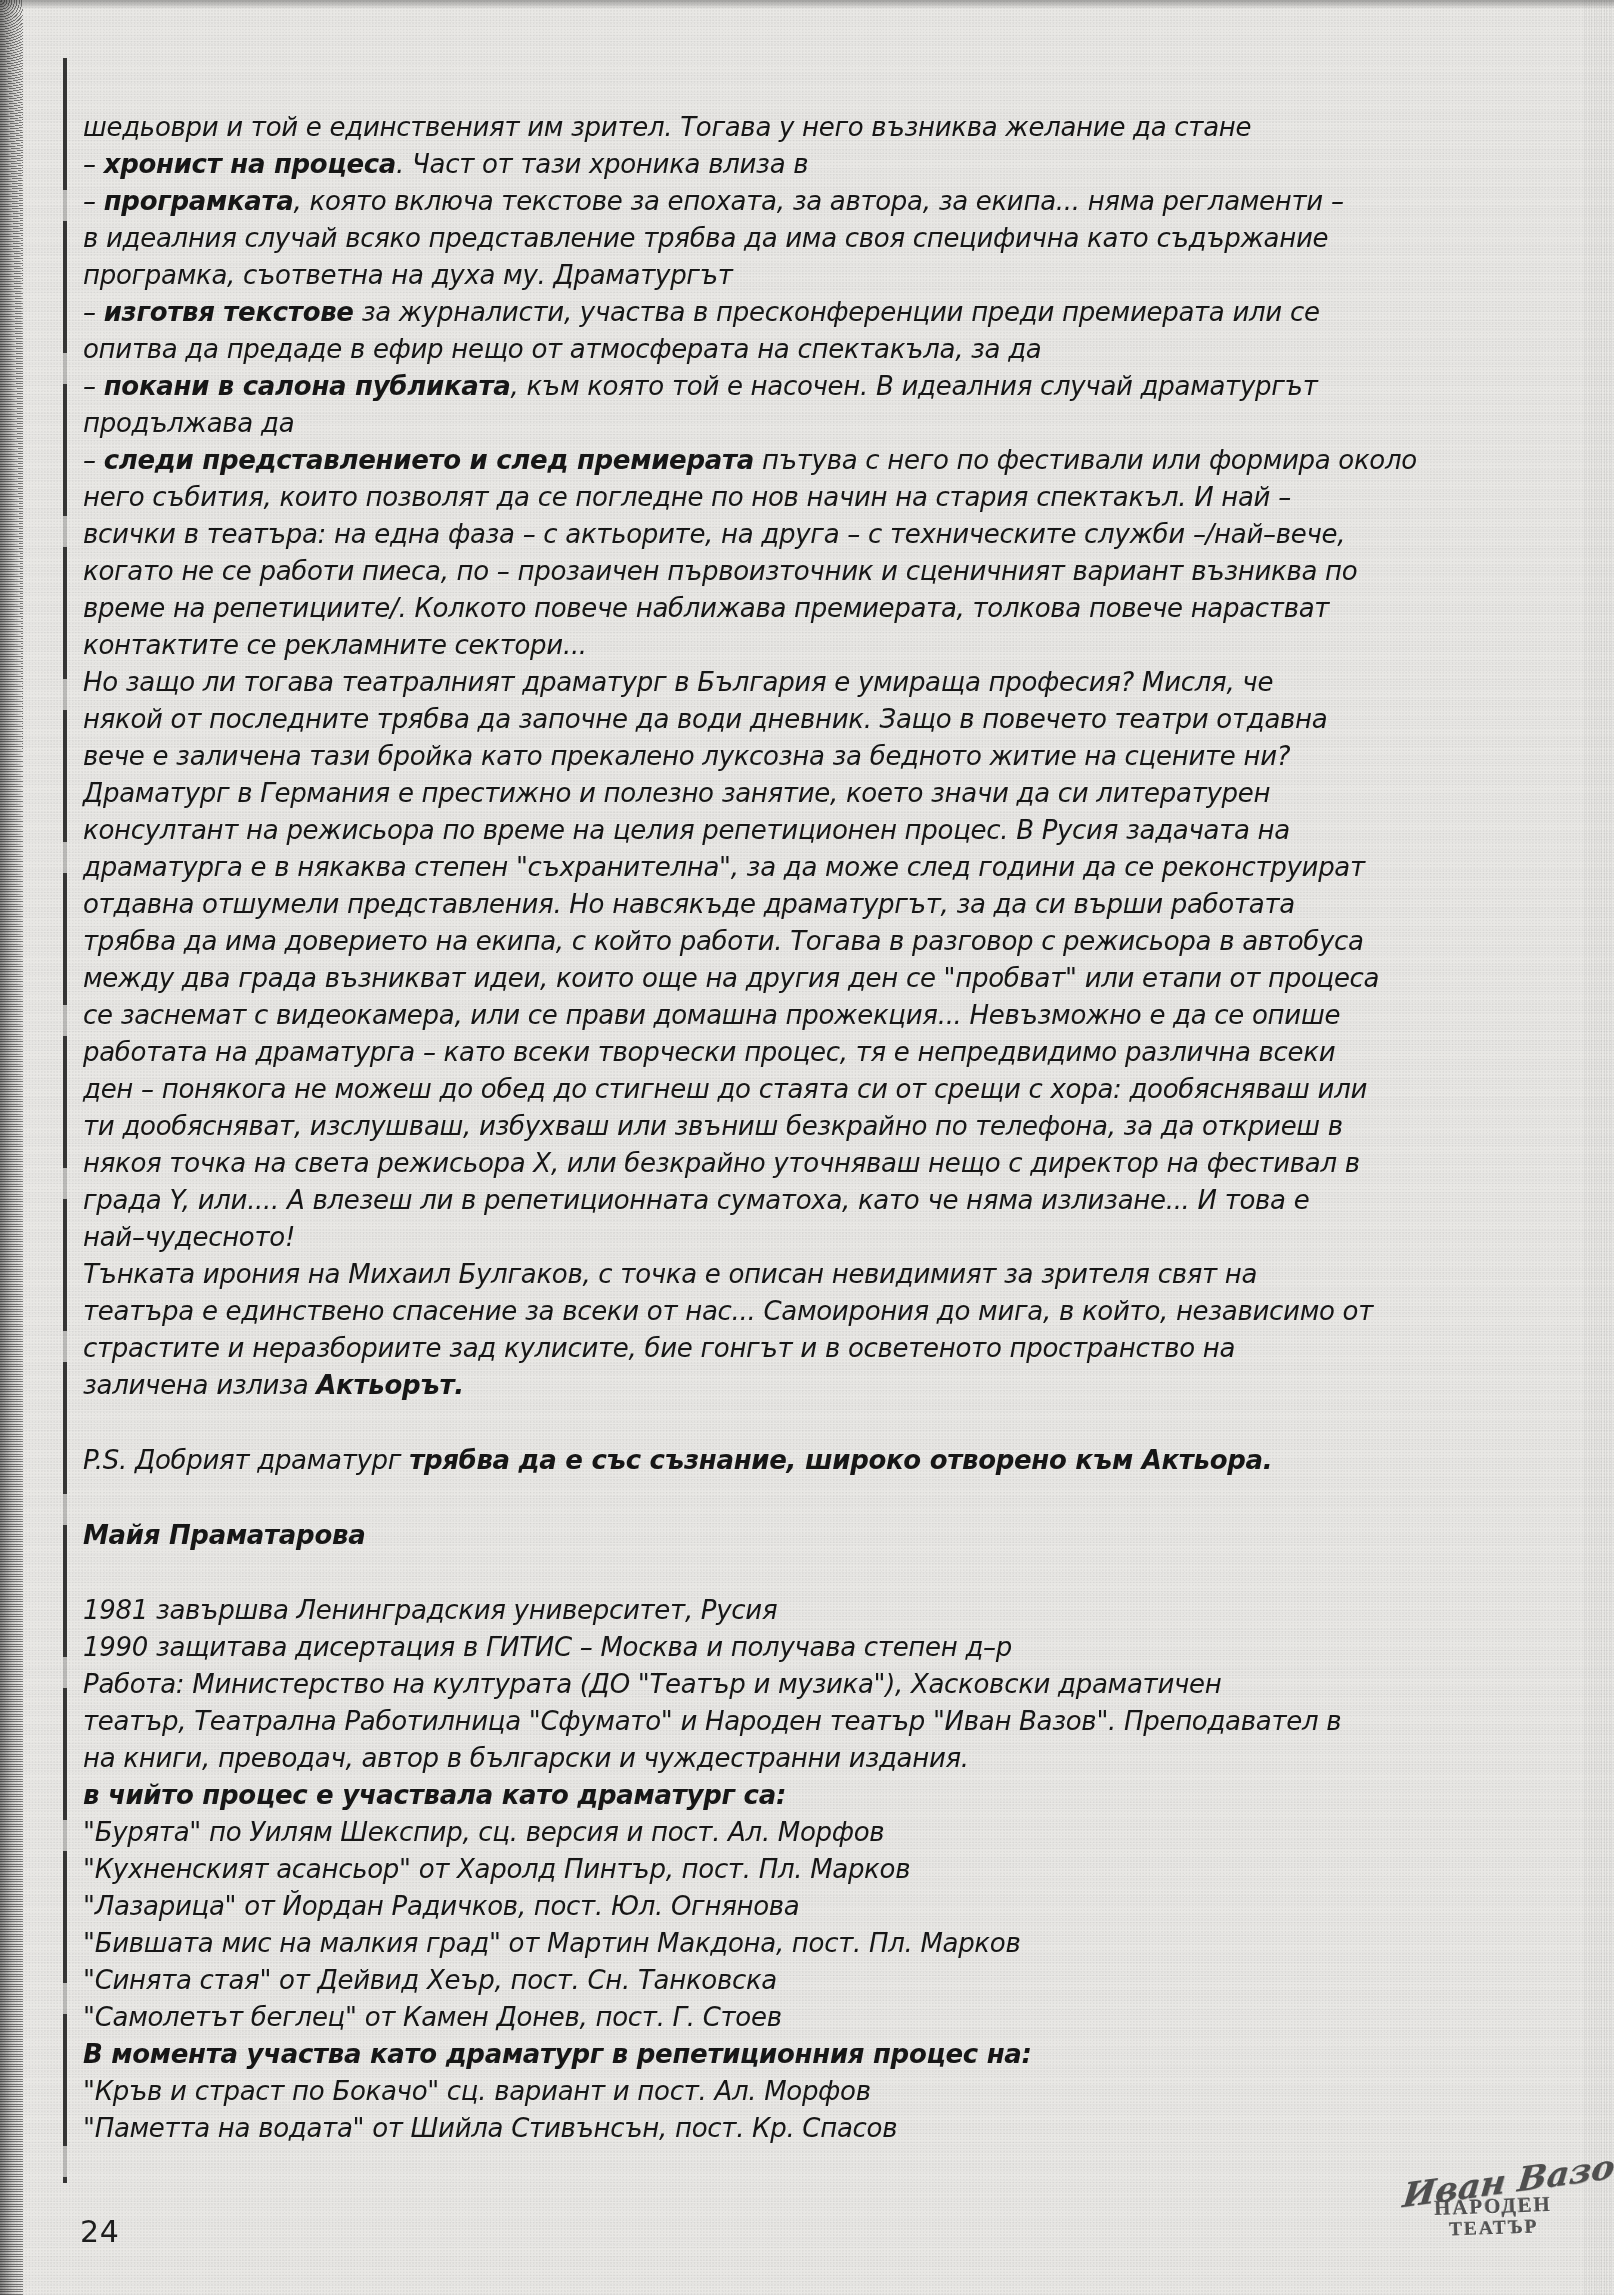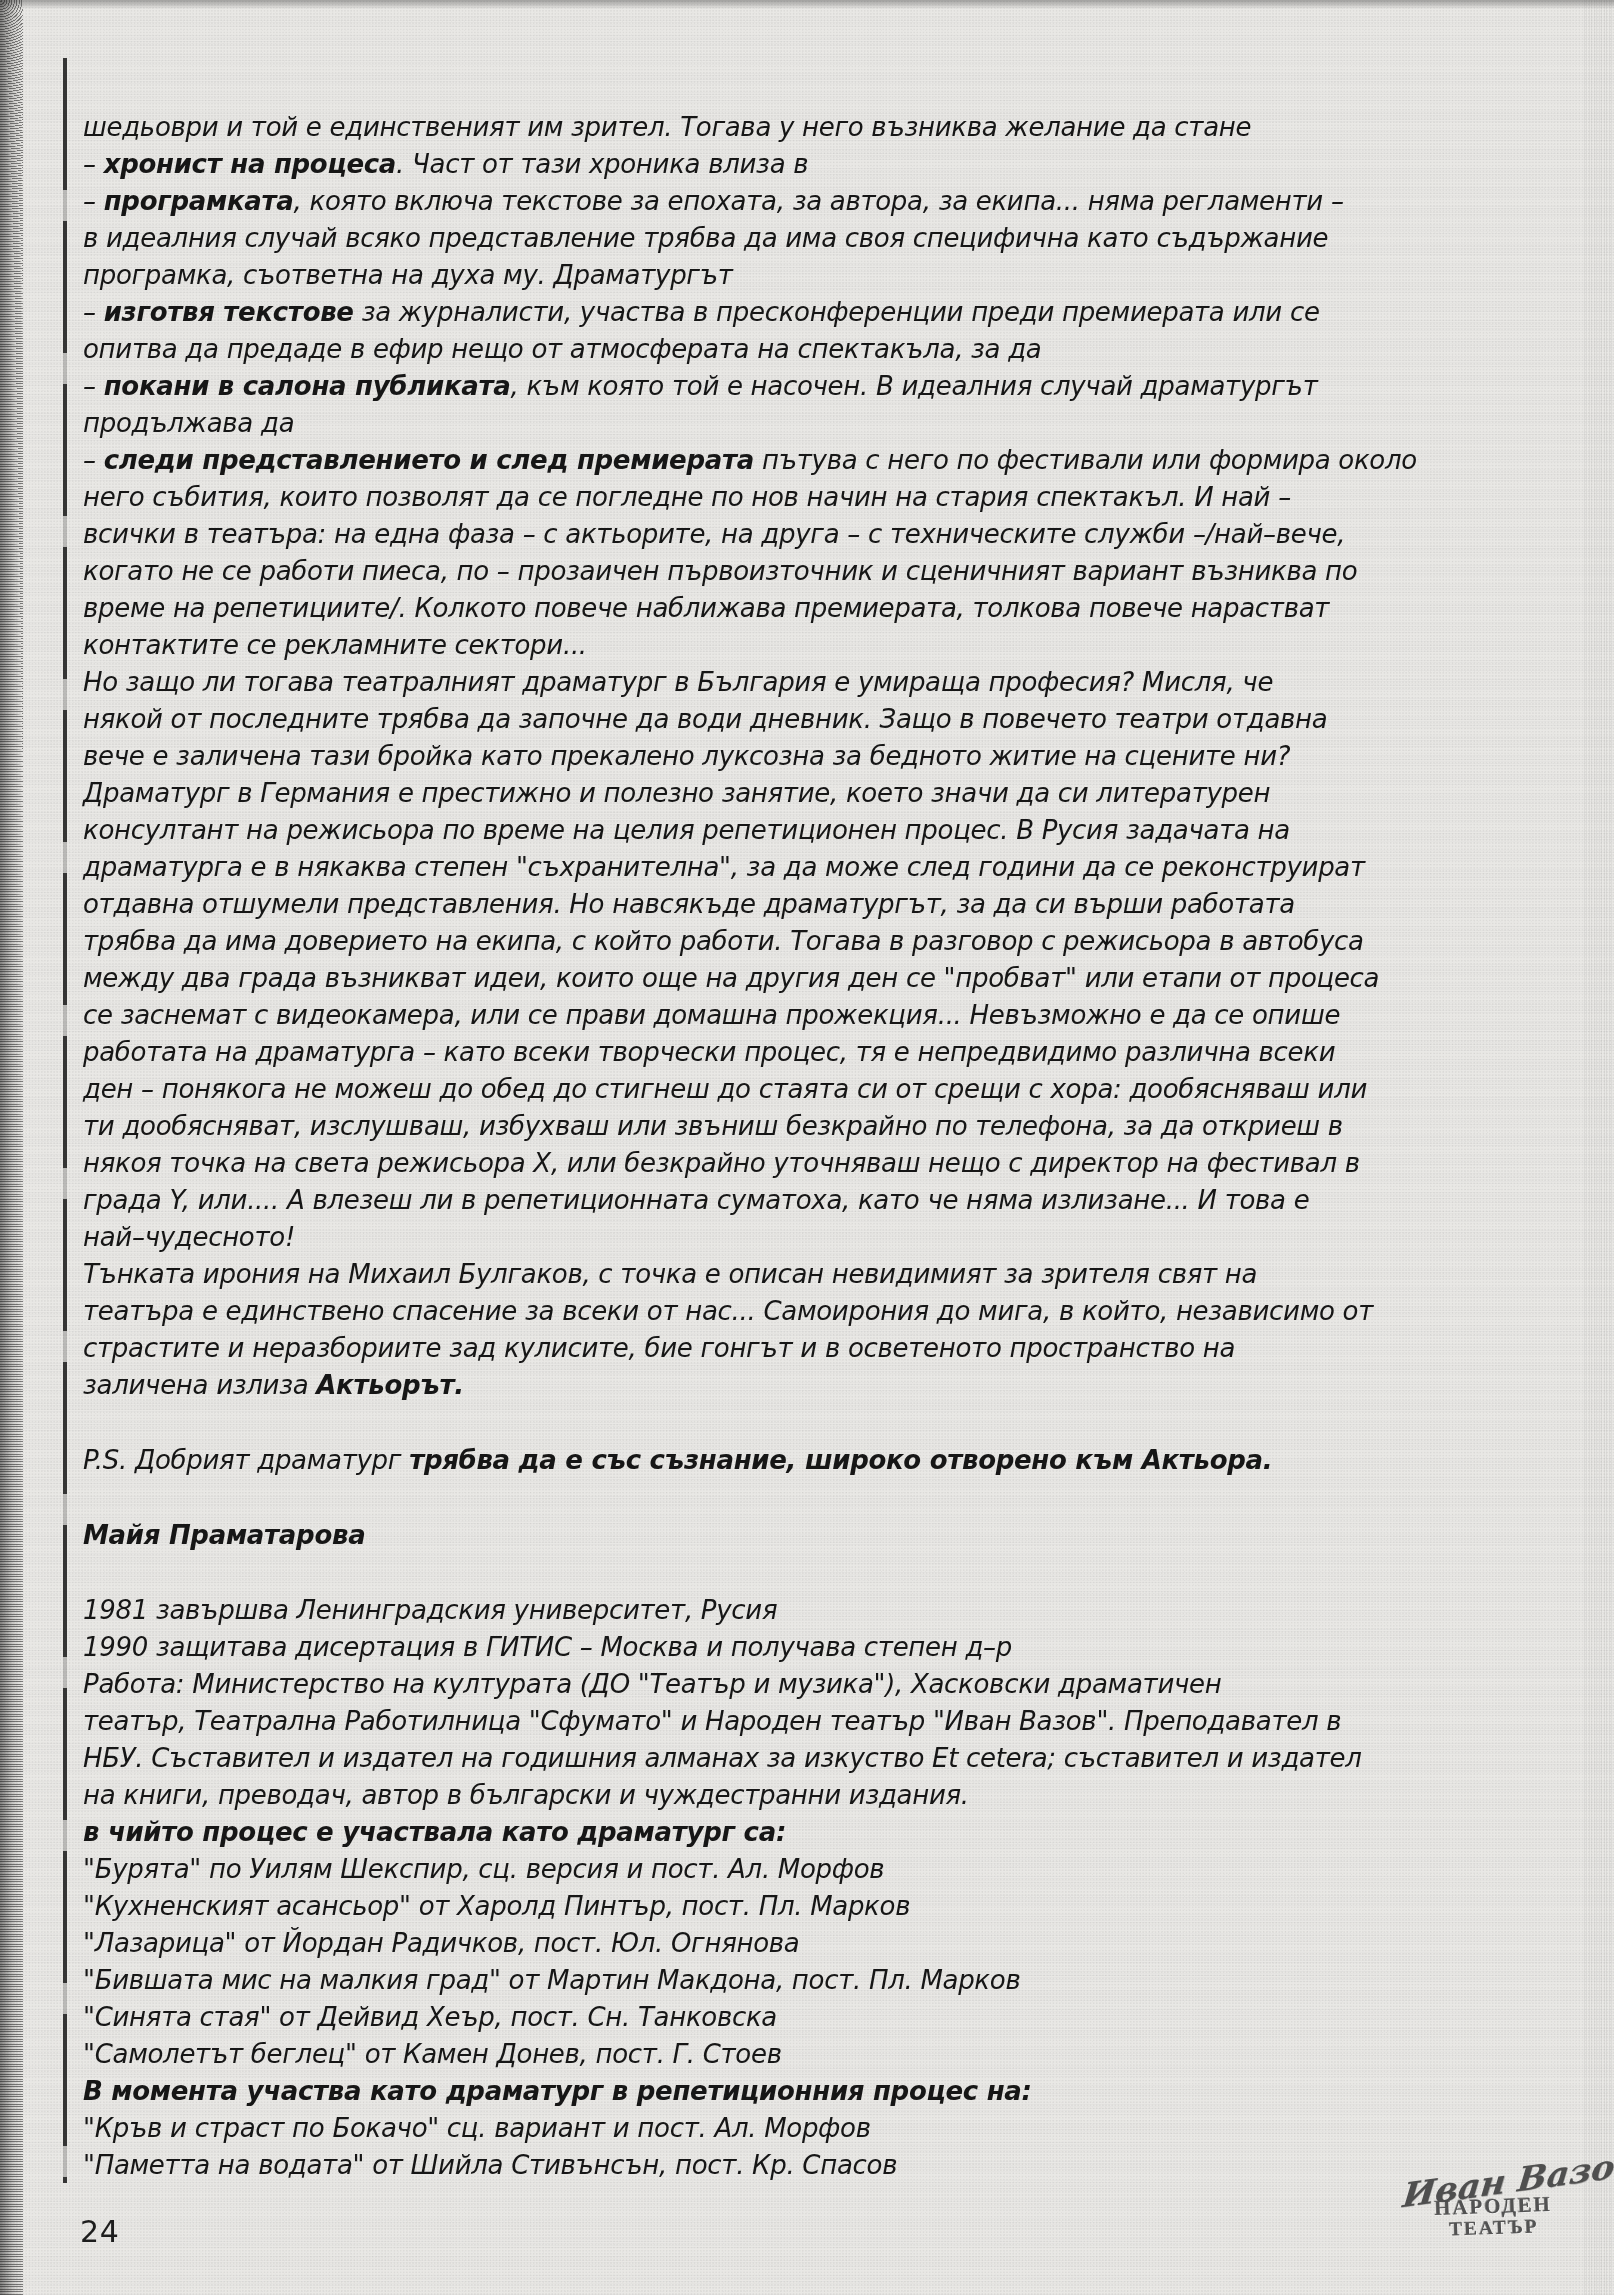--- a/index.html
+++ b/index.html
@@ -121,21 +121,20 @@
       <div class="line"><span class="r">заличена излиза </span><span class="b">Актьорът.</span></div>
       <div class="line blank"></div>
       <div class="line"><span class="r">P.S. Добрият драматург </span><span class="b">трябва да е със съзнание, широко отворено към Актьора.</span></div>
       <div class="line blank"></div>
       <div class="line"><span class="b">Майя Праматарова</span></div>
       <div class="line blank"></div>
       <div class="line"><span class="r">1981 завършва Ленинградския университет, Русия</span></div>
       <div class="line"><span class="r">1990 защитава дисертация в ГИТИС – Москва и получава степен д–р</span></div>
       <div class="line"><span class="r">Работа:  Министерство на културата (ДО "Театър и музика"), Хасковски драматичен</span></div>
       <div class="line"><span class="r">театър, Театрална Работилница "Сфумато" и Народен театър "Иван Вазов". Преподавател в</span></div>
-      <div class="line"><span class="r">НБУ. Съставител и издател на годишния алманах за изкуство Et cetera; съставител и издател</span></div>
       <div class="line"><span class="r">на книги, преводач, автор в български и чуждестранни издания.</span></div>
       <div class="line"><span class="b">в чийто процес е участвала като драматург са:</span></div>
       <div class="line"><span class="r">"Бурята" по Уилям Шекспир, сц. версия и пост. Ал. Морфов</span></div>
       <div class="line"><span class="r">"Кухненският асансьор" от Харолд Пинтър, пост. Пл. Марков</span></div>
       <div class="line"><span class="r">"Лазарица" от Йордан Радичков, пост. Юл. Огнянова</span></div>
       <div class="line"><span class="r">"Бившата мис на малкия град" от Мартин Макдона, пост. Пл. Марков</span></div>
       <div class="line"><span class="r">"Синята стая" от Дейвид Хеър, пост. Сн. Танковска</span></div>
       <div class="line"><span class="r">"Самолетът беглец" от Камен Донев, пост. Г. Стоев</span></div>
       <div class="line"><span class="b">В момента участва като драматург в репетиционния процес на:</span></div>
       <div class="line"><span class="r">"Кръв и страст по Бокачо" сц. вариант и пост. Ал. Морфов</span></div>

